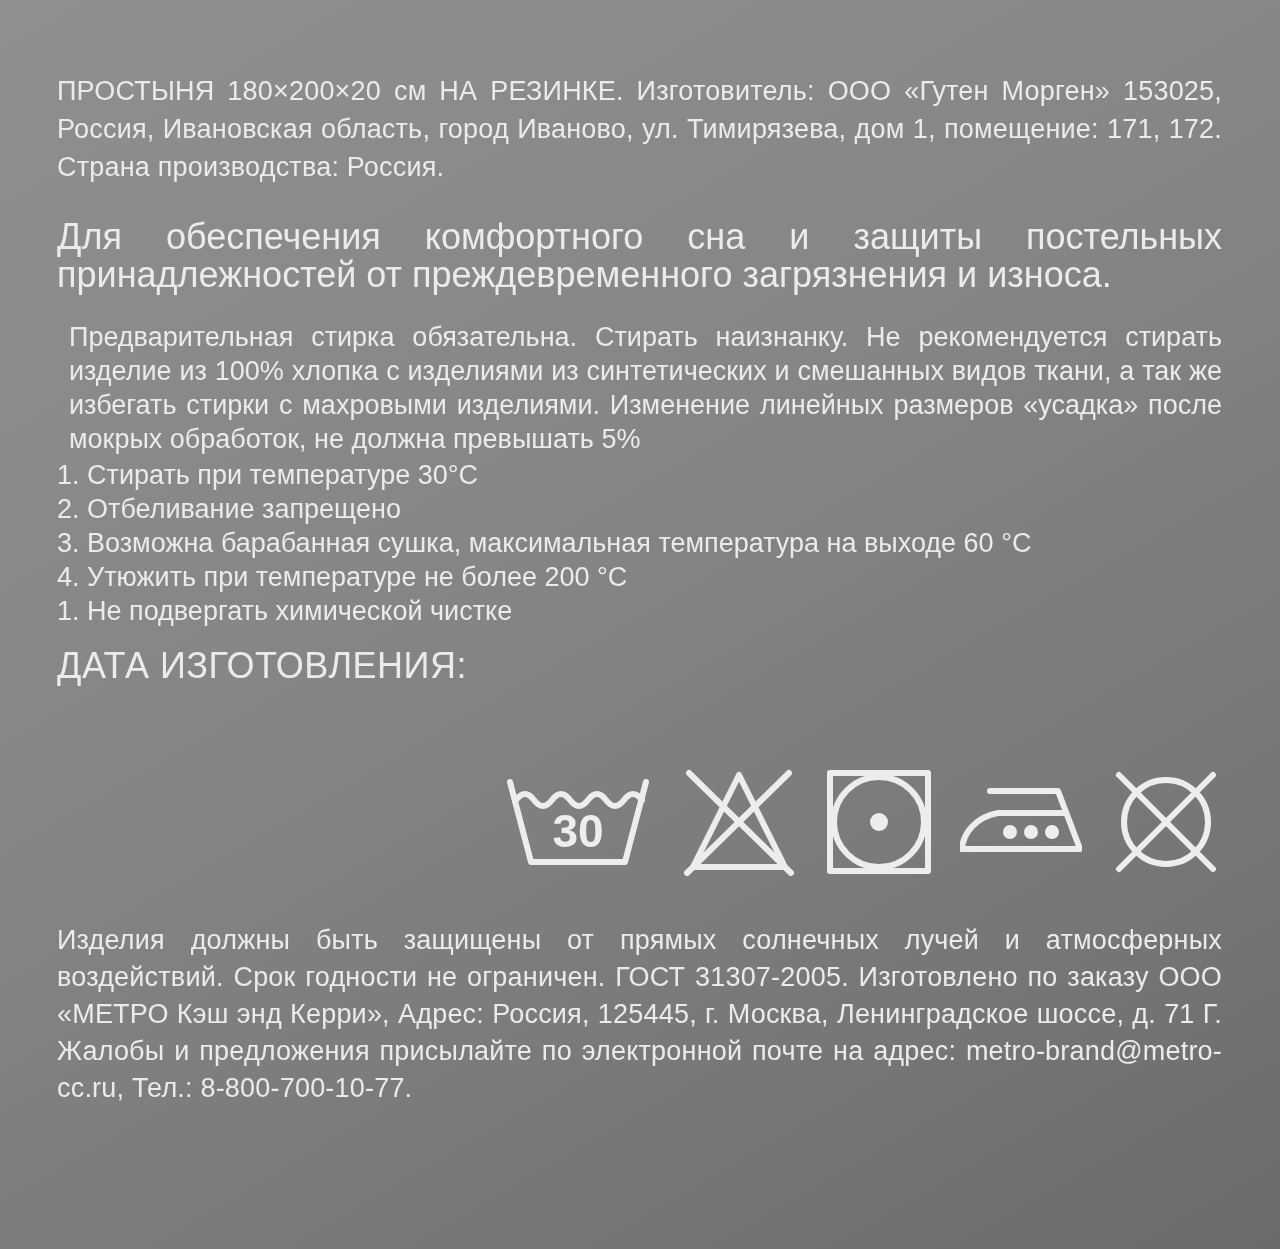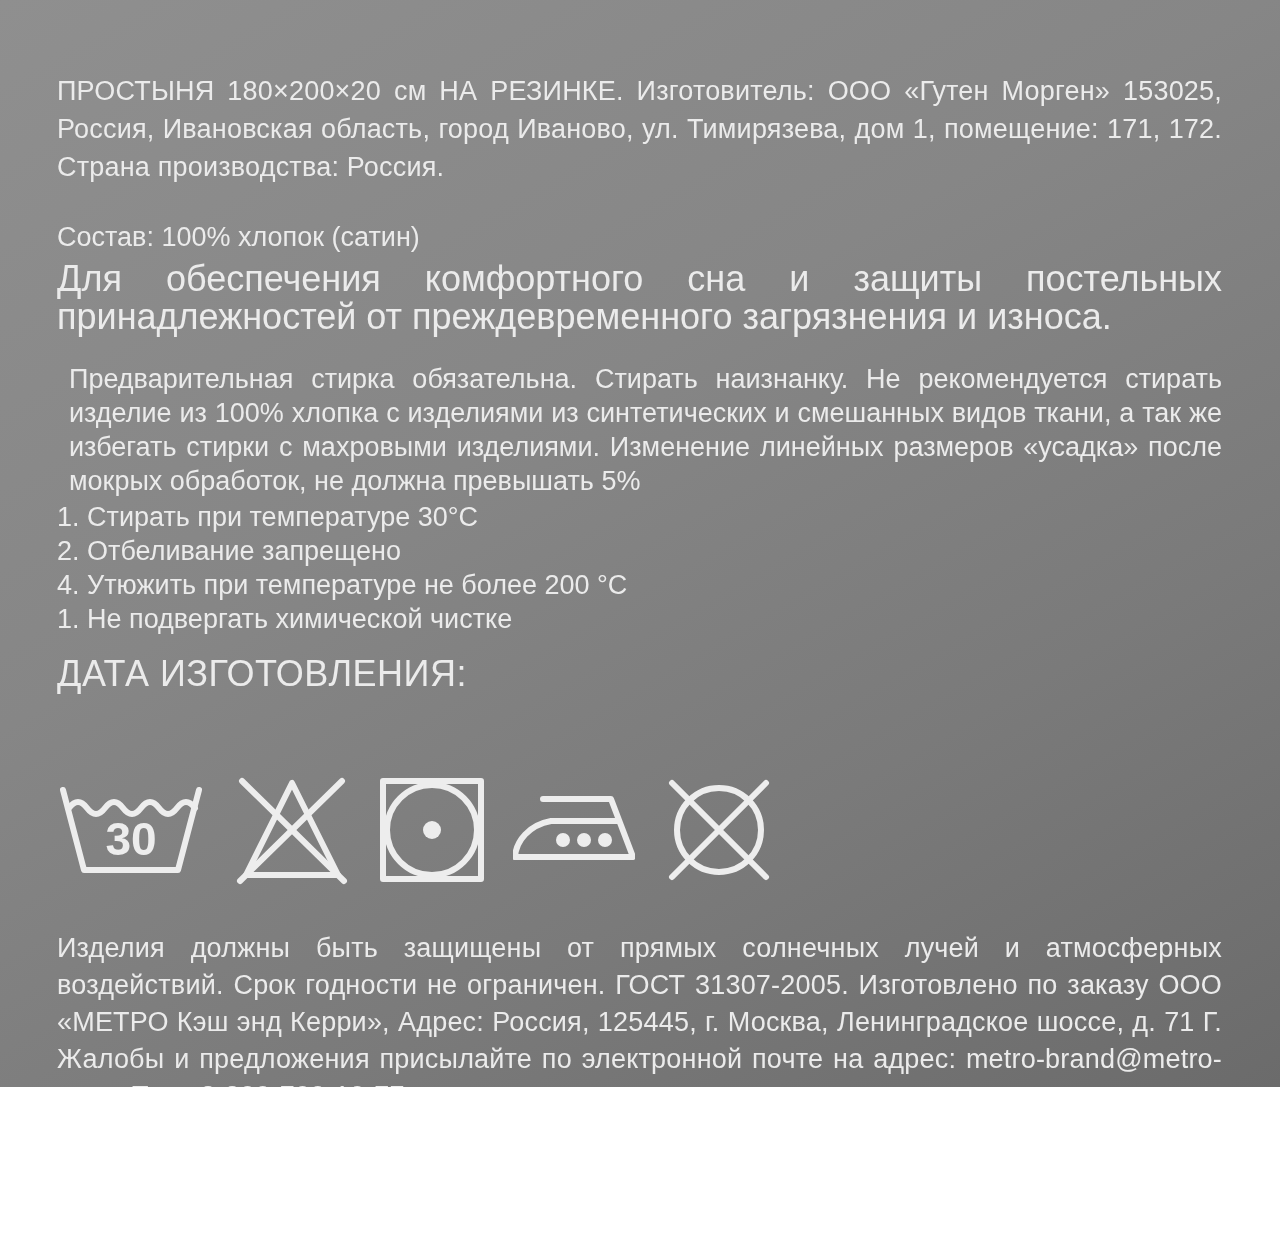--- a/index.html
+++ b/index.html
@@ -9,21 +9,21 @@
   }
   *{margin:0;padding:0;box-sizing:border-box;}
   html,body{width:1280px;}
   body{
     font-family:"Liberation Sans","DejaVu Sans",sans-serif;
     color:var(--ink);
   }
   .page{
     position:relative;
     width:1280px;
-    height:1087px;
+    height:1249px;
     overflow:hidden;
     background:linear-gradient(150deg,var(--bg-top) 0%,#868686 40%,#7a7a7a 70%,var(--bg-bottom) 100%);
     padding:72px 58px 30px 57px;
   }
   .para{
     font-size:27px;
     line-height:38px;
     text-align:justify;
     letter-spacing:0.2px;
   }
@@ -59,20 +59,21 @@
     line-height:44px;
     letter-spacing:0.5px;
     font-weight:400;
   }
   .symbols-row{
     margin-top:78px;
     display:flex;
     align-items:center;
     gap:28px;
     height:112px;
+    justify-content:flex-end;
   }
   .symbols-row svg{display:block;}
   .sym-stroke{
     fill:none;
     stroke:#ededed;
     stroke-width:6;
     stroke-linecap:round;
     stroke-linejoin:round;
   }
   .sym-fill{fill:#ededed;stroke:none;}
@@ -91,30 +92,30 @@
   }
 </style>
 </head>
 <body>
 
 <div class="page">
 
   <p class="para">ПРОСТЫНЯ 180×200×20 см НА РЕЗИНКЕ. Изготовитель: ООО «Гутен Морген» 153025, Россия, Ивановская область, город Иваново, ул. Тимирязева, дом 1, помещение: 171, 172. Страна производства: Россия.</p>
 
   <div class="block-comp">
-    <div>Состав: 100% хлопок (сатин)</div>
   </div>
 
   <p class="block-purpose">Для обеспечения комфортного сна и защиты постельных принадлежностей от преждевременного загрязнения и износа.</p>
 
   <p class="block-care">Предварительная стирка обязательна. Стирать наизнанку. Не рекомендуется стирать изделие из 100% хлопка с изделиями из синтетических и смешанных видов ткани, а так же избегать стирки с махровыми изделиями. Изменение линейных размеров «усадка» после мокрых обработок, не должна превышать 5%</p>
 
   <ul class="care-list">
     <li class="step">1. Стирать при температуре 30°С</li>
     <li class="step">2. Отбеливание запрещено</li>
+    <li class="step">3. Возможна барабанная сушка, максимальная температура на выходе 60 °С</li>
     <li class="step">4. Утюжить при температуре не более 200 °С</li>
     <li class="step">1. Не подвергать химической чистке</li>
   </ul>
 
   <div class="date-heading">ДАТА ИЗГОТОВЛЕНИЯ:</div>
 
   <div class="symbols-row">
 
     <span>
       <svg width="148" height="90" viewBox="0 0 148 90">

